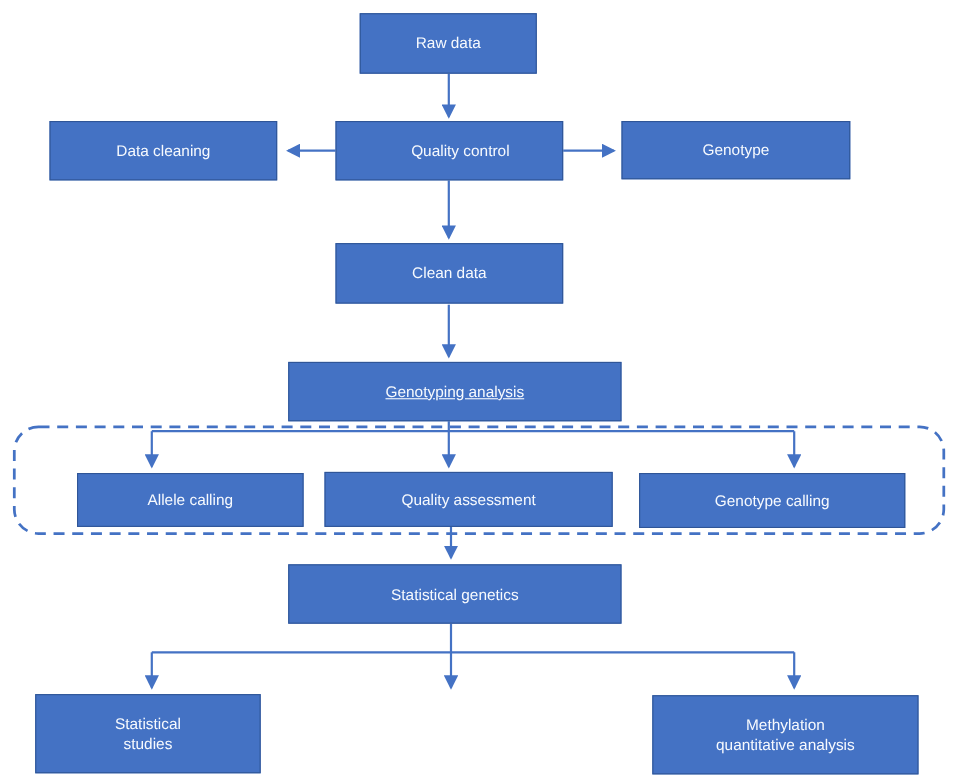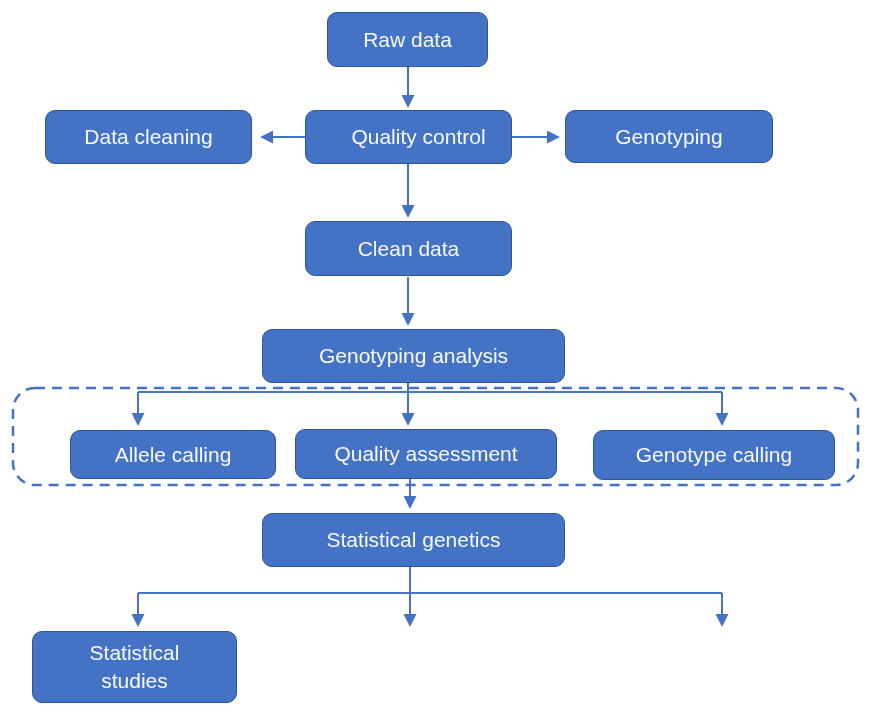--- a/index.html
+++ b/index.html
@@ -38,23 +38,23 @@
   }
   .node {
     position: absolute;
     box-sizing: border-box;
     display: flex;
     align-items: center;
     justify-content: center;
     text-align: center;
     background: var(--node-fill, #4472C4);
     border: 1.5px solid var(--node-border, #2F5597);
-    border-radius: 10px;
+    border-radius: 0;
     color: var(--text-color, #F7FAFE);
-    font-size: 21px;
+    font-size: 14px;
     line-height: 1.32;
     white-space: pre-line;
   }
 </style>
 </head>
 <body>
 
 <div class="canvas">
 
   <svg class="arrow-layer" width="872" height="713" viewBox="0 0 872 713" xmlns="http://www.w3.org/2000/svg">
@@ -88,32 +88,34 @@
     <path class="edge" d="M410,593 L410,625" marker-end="url(#arr)"></path>
     <path class="edge" d="M722,593 L722,625" marker-end="url(#arr)"></path>
   </svg>
 
   <div class="node" style="left:327px; top:12px;  width:161px; height:55px;">Raw data</div>
 
   <div class="node" style="left:45px;  top:110px; width:207px; height:54px;">Data cleaning</div>
 
   <div class="node" style="left:305px; top:110px; width:207px; height:54px;padding-left:20px;">Quality control</div>
 
-  <div class="node" style="left:565px; top:110px; width:208px; height:53px;">Genotyping</div>
+  <div class="node" style="left:565px; top:110px; width:208px; height:53px;">Genotype</div>
 
   <div class="node" style="left:305px; top:221px; width:207px; height:55px;">Clean data</div>
 
-  <div class="node" style="left:262px; top:329px; width:303px; height:54px;">Genotyping analysis</div>
+  <div class="node" style="left:262px; top:329px; width:303px; height:54px;text-decoration:underline;">Genotyping analysis</div>
 
   <div class="node" style="left:30px;  top:430px; width:206px; height:49px;margin-left:40px;">Allele calling</div>
 
   <div class="node" style="left:295px; top:429px; width:262px; height:50px;text-align:center;">Quality assessment</div>
 
-  <div class="node" style="left:593px; top:430px; width:242px; height:50px;">Genotype calling</div>
+  <div class="node" style="left:581px; top:430px; width:242px; height:50px;">Genotype calling</div>
 
   <div class="node" style="left:262px; top:513px; width:303px; height:54px;">Statistical genetics</div>
 
   <div class="node" style="left:32px;  top:631px; width:205px; height:72px;">Statistical
 studies</div>
 
 
+  <div class="node" style="left:593px; top:632px; width:242px; height:72px;">Methylation
+quantitative analysis</div>
 
 </div>
 
 </body></html>

